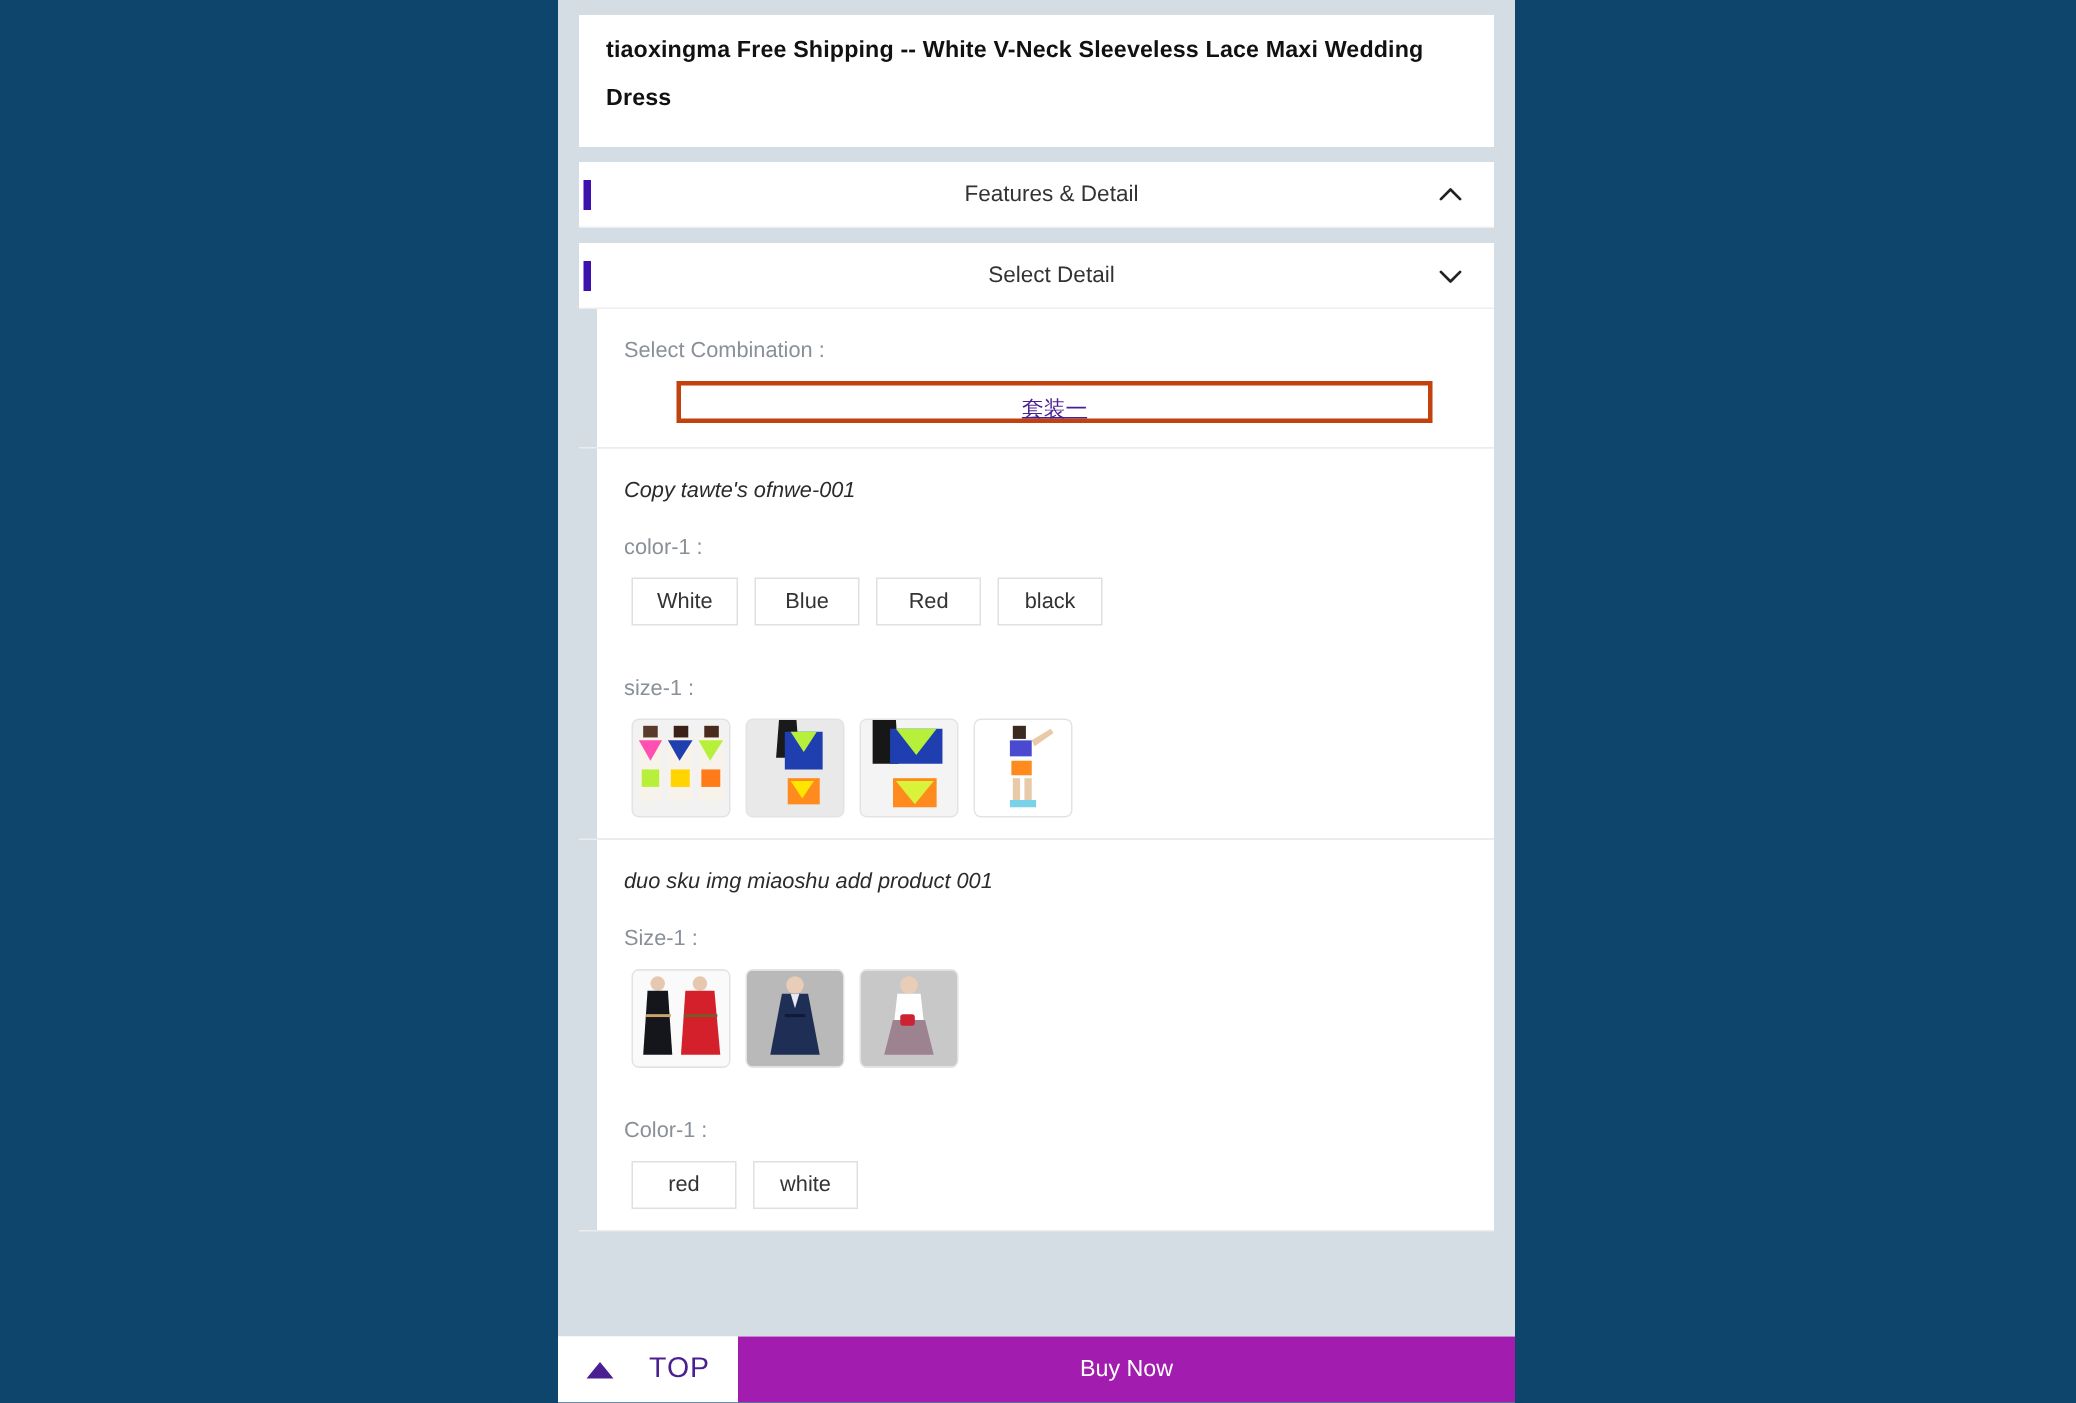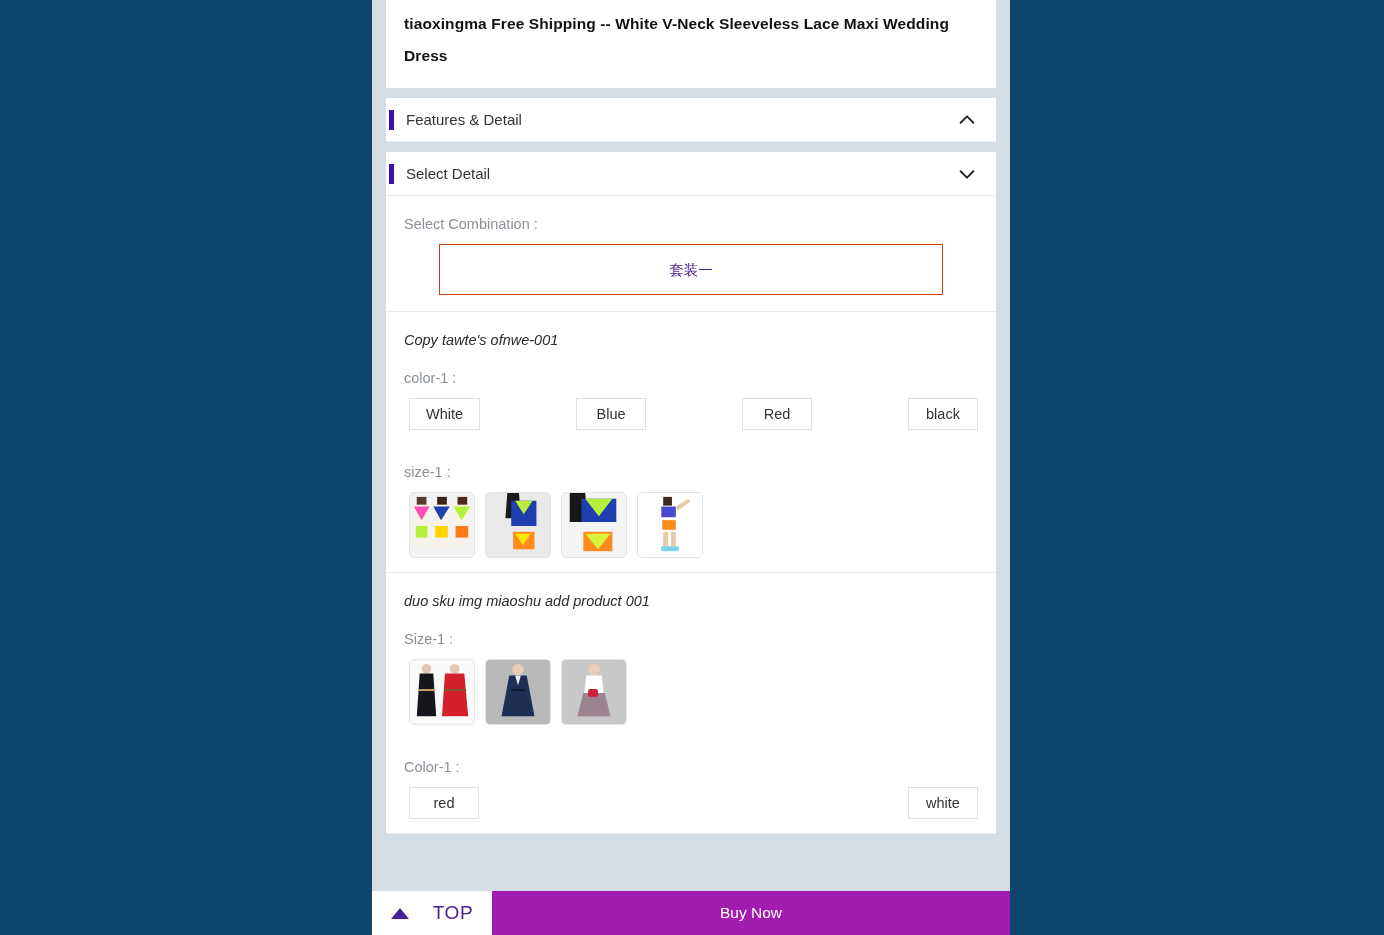--- a/index.html
+++ b/index.html
@@ -25,21 +25,21 @@
     width: 638px;
     height: 935px;
     background: #d3dde3;
     overflow: hidden;
   }
 
   
   #scroll {
     position: absolute;
     left: 14px;
-    top: 0;
+    top: 10px;
     width: 610px;
     height: 891px;
     background: #d3dde3;
     overflow: hidden;
   }
 
   .card { background: #ffffff; width: 610px; }
 
   
   .title-card { padding: 8px 18px 16px 18px; }
@@ -54,20 +54,21 @@
   .gap { height: 10px; background: #d3dde3; }
 
   
   .section-head {
     position: relative;
     height: 44px;
     background: #fff;
     display: flex;
     align-items: center;
     border-bottom: 1px solid #eceff1;
+    justify-content: center;
   }
   .accent-bar {
     position: absolute;
     left: 3px;
     top: 50%;
     transform: translateY(-50%);
     width: 5px;
     height: 20px;
     background: #3d11ae;
   }
@@ -80,54 +81,55 @@
     position: absolute;
     right: 18px;
     top: 50%;
     transform: translateY(-50%);
     width: 22px;
     height: 22px;
   }
   .chev svg { display: block; }
 
   
-  .block { background: #fff; padding: 0 18px; }
+  .block { background: #fff; padding: 0 18px; margin-left: 12px; }
   .block-sep { height: 1px; background: #ececec; margin: 0 0 0 0; }
 
   .label {
     font-size: 14.5px;
     color: #8a9097;
     padding: 18px 0 0 0;
     line-height: 20px;
   }
   .sku-name {
     font-size: 14.5px;
     color: #2b2b2b;
     padding: 18px 0 0 0;
     line-height: 20px;
     font-style: italic;
   }
 
   
   .combo-row { padding: 10px 0 16px 0; display: flex; justify-content: center; }
   .combo-btn {
     width: 504px;
-    height: 51px;
-    border: 1px solid #c2410c;
+    height: 28px;
+    border: 3px solid #c2410c;
     background: #fff;
     color: #4a1f8f;
     font-size: 14.5px;
     line-height: 32px;
     text-align: center;
     cursor: pointer;
     font-family: "Liberation Sans", sans-serif;
-  }
-
-  
-  .chips { display: flex; gap: 11px; padding: 10px 0 14px 5px; flex-wrap: wrap; justify-content: space-between; }
+    text-decoration: underline;
+  }
+
+  
+  .chips { display: flex; gap: 11px; padding: 10px 0 14px 5px; flex-wrap: wrap; }
   .chip {
     min-width: 70px;
     height: 32px;
     padding: 0 16px;
     border: 1px solid #e0e0e0;
     background: #fff;
     color: #333;
     font-size: 14.5px;
     line-height: 30px;
     text-align: center;

